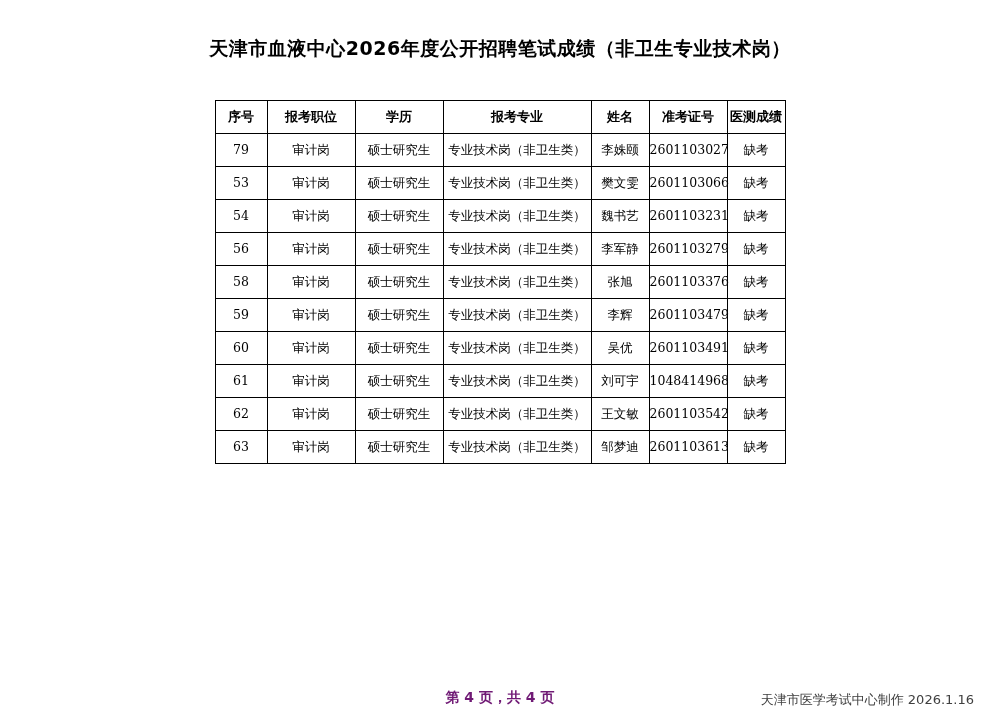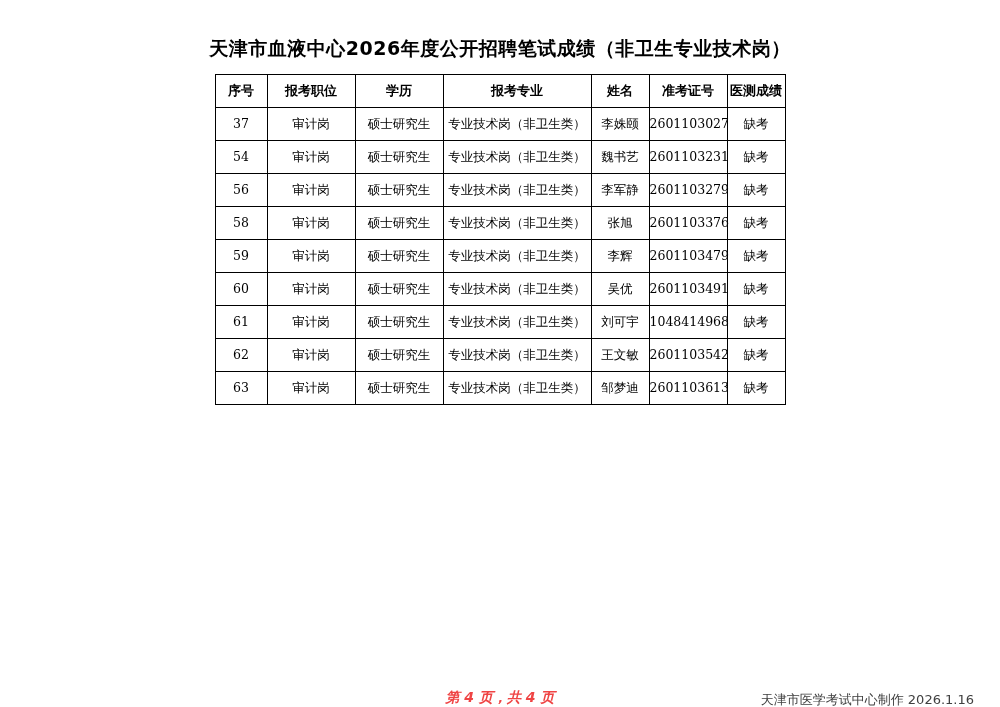--- a/index.html
+++ b/index.html
@@ -25,21 +25,21 @@
     text-align: center;
     font-family: "DejaVu Sans", "Liberation Sans", sans-serif;
     font-weight: bold;
     font-size: 19px;
     letter-spacing: 0.5px;
     margin-top: 36px;
     margin-bottom: 5px;
     color: #000;
   }
   .table-wrap {
-    margin-top: 12px;
+    margin-top: 38px;
     display: flex;
     justify-content: center;
   }
   table.score-table {
     border-collapse: collapse;
     table-layout: fixed;
     width: 570px;
     background: #fff;
   }
   table.score-table th,
@@ -79,22 +79,21 @@
   }
   .page-num {
     position: absolute;
     left: 0;
     right: 0;
     top: 0;
     text-align: center;
     font-family: "DejaVu Sans", "Liberation Sans", sans-serif;
     font-size: 14px;
     font-weight: bold;
-    color: #ef4444;
-    font-style: italic;
+    color: #701a75;
   }
   .footer-right {
     position: absolute;
     right: 26px;
     top: 2px;
     font-family: "DejaVu Sans", "Liberation Sans", sans-serif;
     font-size: 13px;
     color: #404040;
   }
 </style>
@@ -122,26 +121,35 @@
           <th>报考职位</th>
           <th>学历</th>
           <th>报考专业</th>
           <th>姓名</th>
           <th>准考证号</th>
           <th>医测成绩</th>
         </tr>
       </thead>
       <tbody>
         <tr>
-          <td>37</td>
+          <td>79</td>
           <td>审计岗</td>
           <td>硕士研究生</td>
           <td>专业技术岗（非卫生类）</td>
           <td>李姝颐</td>
           <td>2601103027</td>
+          <td>缺考</td>
+        </tr>
+        <tr>
+          <td>53</td>
+          <td>审计岗</td>
+          <td>硕士研究生</td>
+          <td>专业技术岗（非卫生类）</td>
+          <td>樊文雯</td>
+          <td>2601103066</td>
           <td>缺考</td>
         </tr>
         <tr>
           <td>54</td>
           <td>审计岗</td>
           <td>硕士研究生</td>
           <td>专业技术岗（非卫生类）</td>
           <td>魏书艺</td>
           <td>2601103231</td>
           <td>缺考</td>

